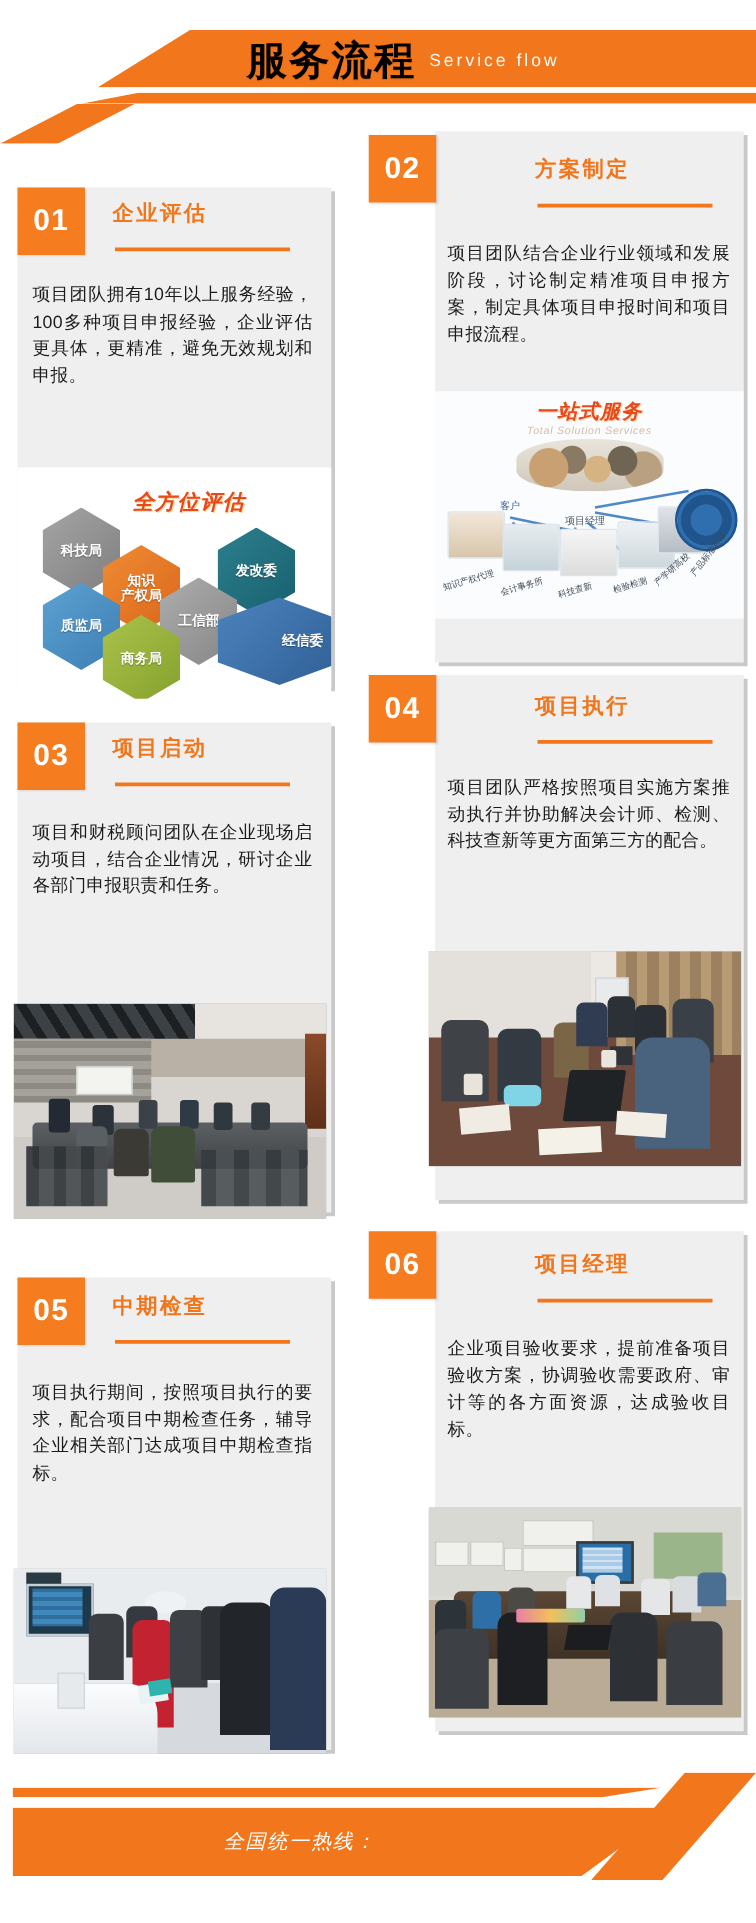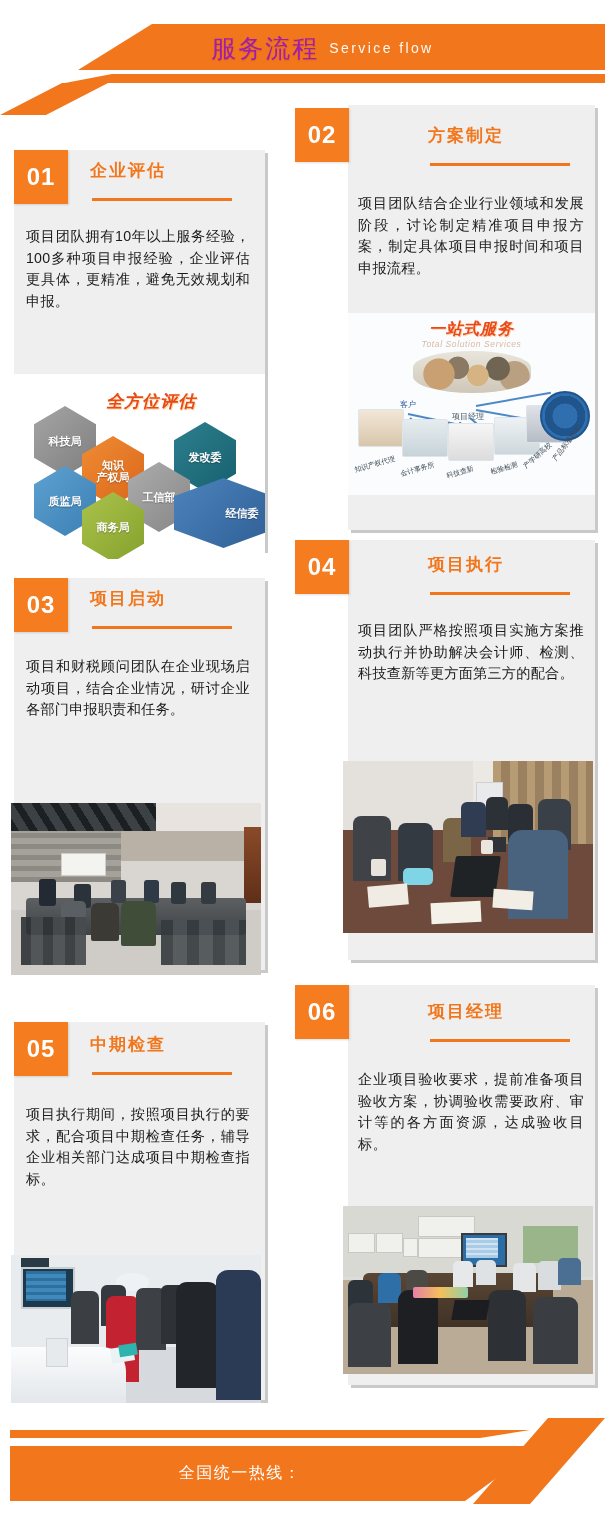--- a/index.html
+++ b/index.html
@@ -26,21 +26,21 @@
     position:absolute;left:0;top:83px;width:200px;height:32px;
     background:#F2761B;
     clip-path:polygon(62px 0,108px 0,46px 32px,0 32px);
   }
   .hdr-title{
     position:absolute;left:0;top:28px;width:605px;height:40px;
     display:flex;align-items:center;justify-content:center;
     gap:10px;padding-left:40px;box-sizing:border-box;
   }
   .hdr-cn{
-    color:#a21caf;font-size:25px;font-weight:normal;letter-spacing:2px;
+    color:#000000;font-size:32px;font-weight:bold;letter-spacing:2px;
     line-height:1;text-shadow:0 1px 1px rgba(150,60,0,.25);
   }
   .hdr-en{
     color:#ffffff;font-size:14px;letter-spacing:2.4px;line-height:1;
     opacity:.96;
   }
 
   
   .card{position:absolute;}
   .panel{
@@ -126,21 +126,21 @@
     position:absolute;width:46px;height:46px;border-radius:50%;
     background:radial-gradient(circle,#2f6fb0 0 38%,#1f548c 39% 62%,#2f6fb0 63%);
     border:2px solid #1f548c;
   }
   .oss-arrow{position:absolute;background:#2f74bd;height:2px;transform-origin:left center;opacity:.85;}
 
   
   .scene{position:absolute;inset:0;}
 
   
-  .footer{position:absolute;left:0;bottom:0;width:605px;height:120px;}
+  .footer{position:absolute;left:0;bottom:0;width:605px;height:120px;font-style:italic;}
   .ft-line{
     position:absolute;left:10px;top:12px;width:595px;height:8px;
     background:#F2761B;
     clip-path:polygon(0 0,520px 0,470px 8px,0 8px);
   }
   .ft-band{
     position:absolute;left:10px;top:28px;width:595px;height:55px;
     background:#F2761B;
     clip-path:polygon(0 0,530px 0,455px 55px,0 55px);
   }

